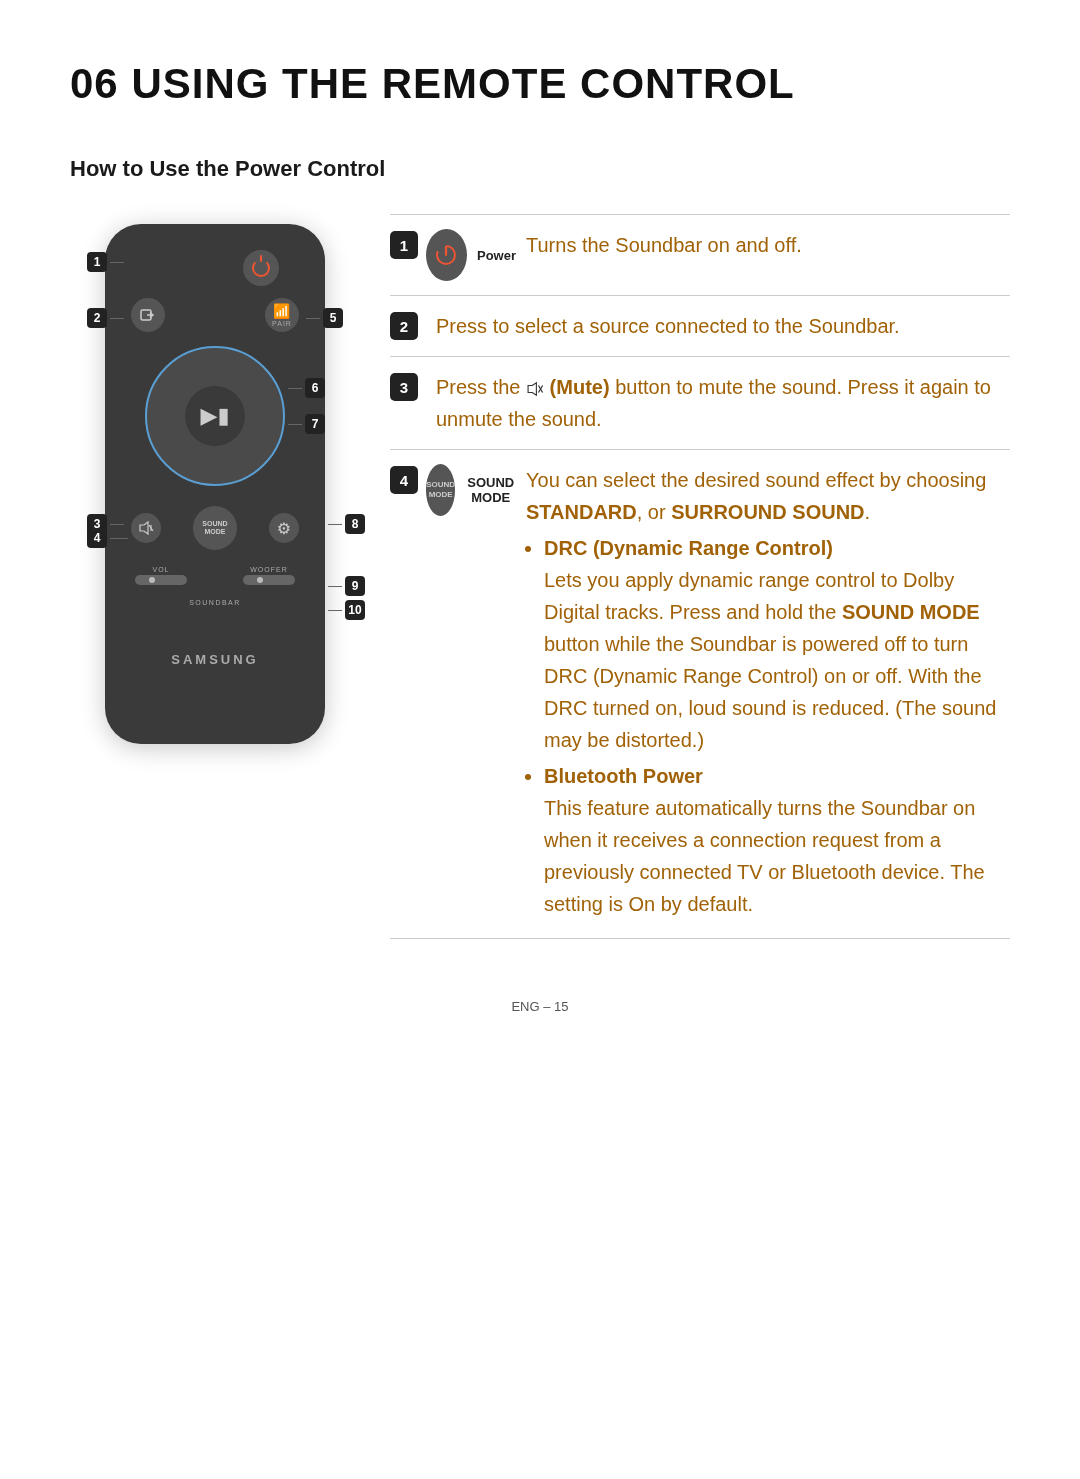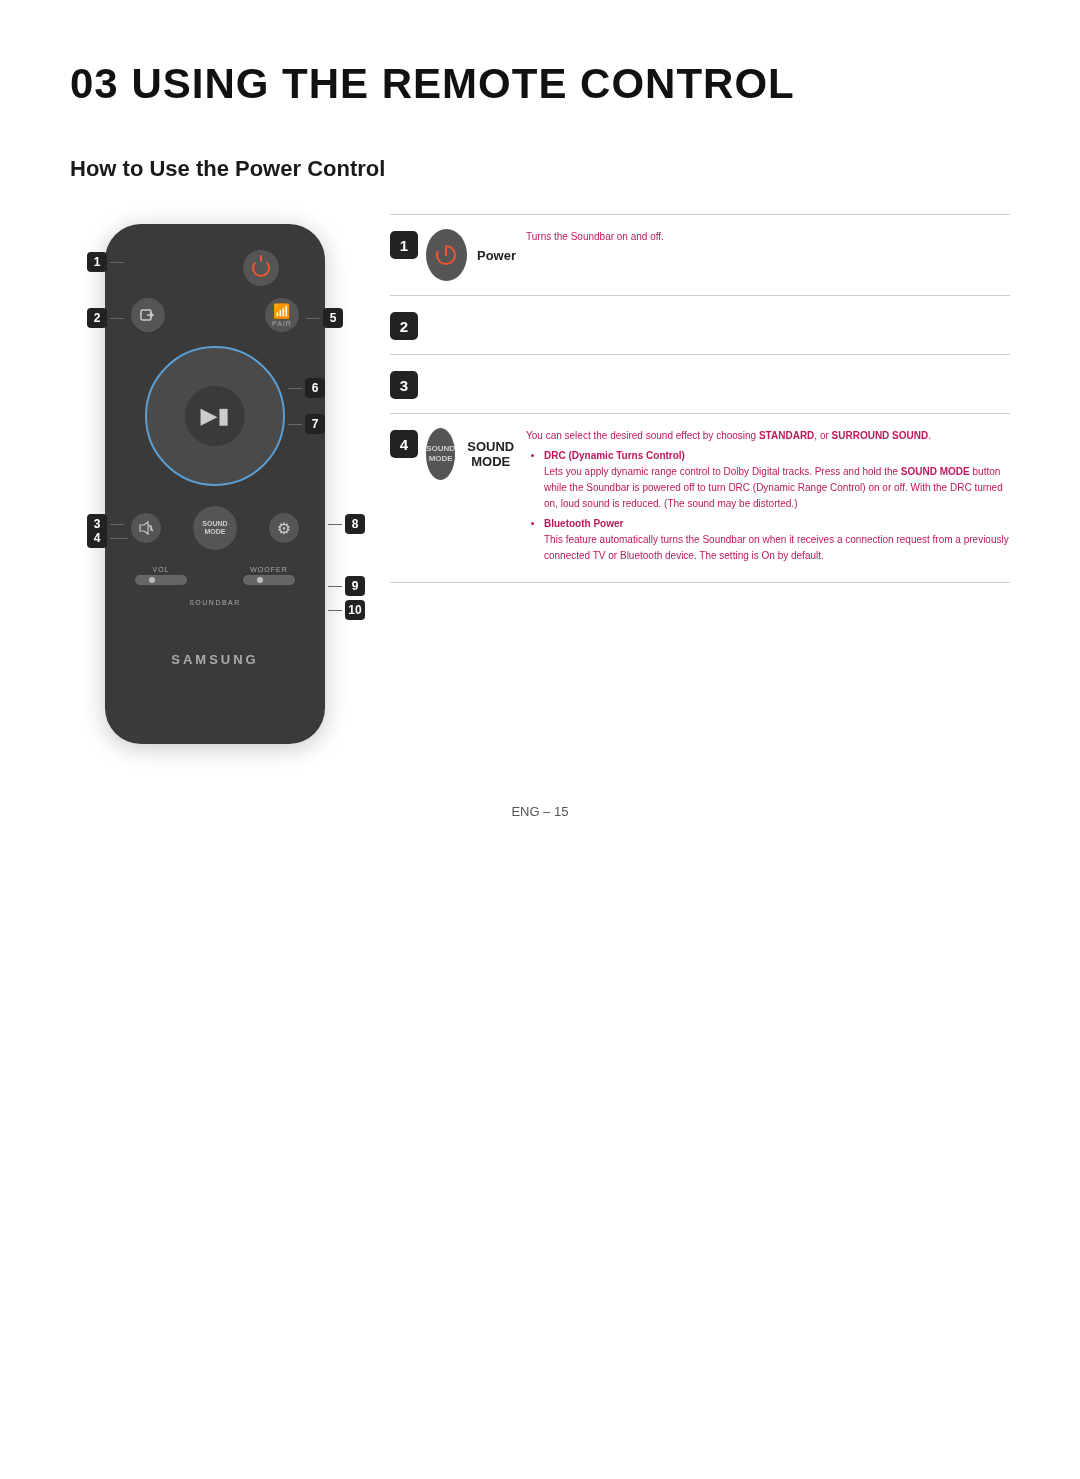--- a/index.html
+++ b/index.html
@@ -311,23 +311,23 @@
       text-align: center;
     }
     .icon-label {
       font-size: 13px;
       font-weight: 700;
       color: #222;
       text-align: center;
     }
     .col-desc {
       flex: 1;
-      font-size: 10px;
+      font-size: 20px;
       line-height: 1.6;
-      color: #be185d;
+      color: #a16207;
       padding-left: 10px;
     }
     .col-desc ul {
       list-style: disc;
       padding-left: 18px;
       margin-top: 4px;
     }
     .col-desc ul li {
       margin-bottom: 4px;
     }
@@ -343,21 +343,21 @@
       text-align: center;
       font-size: 13px;
       color: #555;
       margin-top: 60px;
     }
   </style>
 </head>
 <body>
 
 <h1 class="page-title">
-  <span>03   USING THE REMOTE CONTROL</span>
+  <span>06   USING THE REMOTE CONTROL</span>
 </h1>
 
 <div class="section-title">How to Use the Power Control</div>
 
 <div class="content-area">
 
   <div class="remote-wrap">
     <div class="remote">
 
       <div class="remote-top-row" style="justify-content:flex-end; margin-bottom:2px;">
@@ -492,43 +492,53 @@
       </div>
       <div class="col-desc">
         Turns the Soundbar on and off.
       </div>
     </div>
 
     <div class="table-row-item">
       <div class="col-num">
         <span class="num-badge">2</span>
       </div>
+      <div class="col-desc">
+        Press to select a source connected to the Soundbar.
+      </div>
     </div>
 
     <div class="table-row-item">
       <div class="col-num">
         <span class="num-badge">3</span>
+      </div>
+      <div class="col-desc">
+        Press the <svg style="vertical-align:middle;display:inline-block;" width="18" height="18" viewBox="0 0 26 26" fill="none">
+            <polygon points="3,8 9,8 15,4 15,22 9,18 3,18" stroke="#333" stroke-width="1.6" fill="none"></polygon>
+            <line x1="18" y1="8" x2="24" y2="18" stroke="#333" stroke-width="1.8"></line>
+            <line x1="24" y1="8" x2="18" y2="18" stroke="#333" stroke-width="1.8"></line>
+          </svg> <span class="bold">(Mute)</span> button to mute the sound. Press it again to unmute the sound.
       </div>
     </div>
 
     <div class="table-row-item">
       <div class="col-num">
         <span class="num-badge">4</span>
       </div>
       <div class="col-icon">
         <div class="icon-circle sound-mode-icon">
           <span style="color:#ccc; font-size:8px; font-weight:700; text-align:center; line-height:1.3;">SOUND<br>MODE</span>
         </div>
         <span class="icon-label">SOUND MODE</span>
       </div>
       <div class="col-desc">
         You can select the desired sound effect by choosing <span class="bold">STANDARD</span>, or <span class="bold">SURROUND SOUND</span>.
         <ul>
           <li>
-            <span class="bullet-title">DRC (Dynamic Turns Control)</span><br>
+            <span class="bullet-title">DRC (Dynamic Range Control)</span><br>
             Lets you apply dynamic range control to Dolby Digital tracks. Press and hold the <span class="bold">SOUND MODE</span> button while the Soundbar is powered off to turn DRC (Dynamic Range Control) on or off. With the DRC turned on, loud sound is reduced. (The sound may be distorted.)
           </li>
           <li>
             <span class="bullet-title">Bluetooth Power</span><br>
             This feature automatically turns the Soundbar on when it receives a connection request from a previously connected TV or Bluetooth device. The setting is On by default.
           </li>
         </ul>
       </div>
     </div>
 

